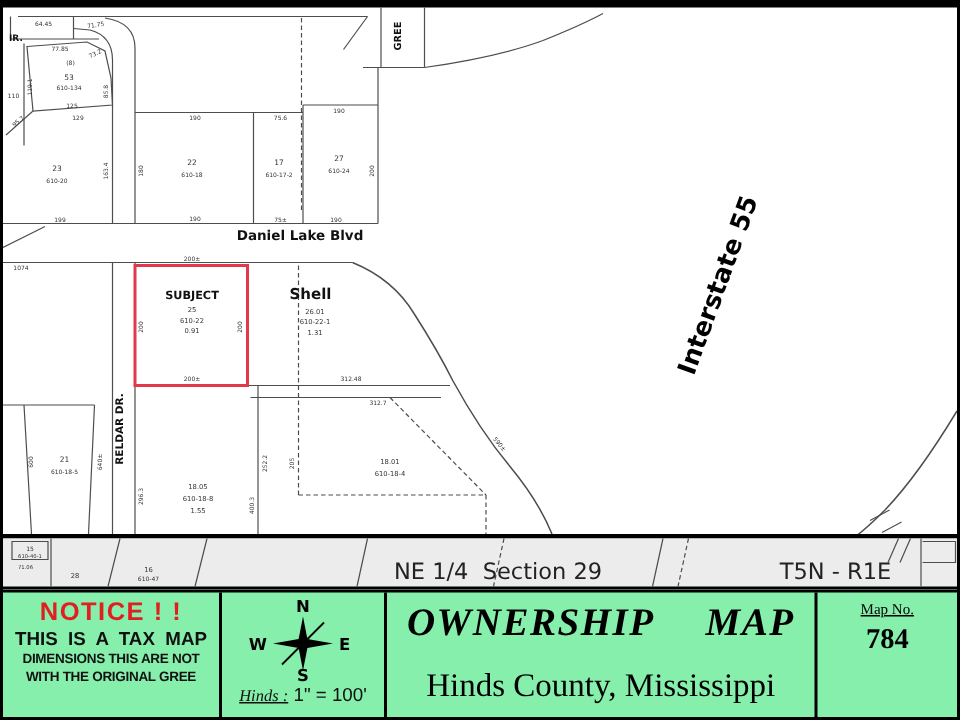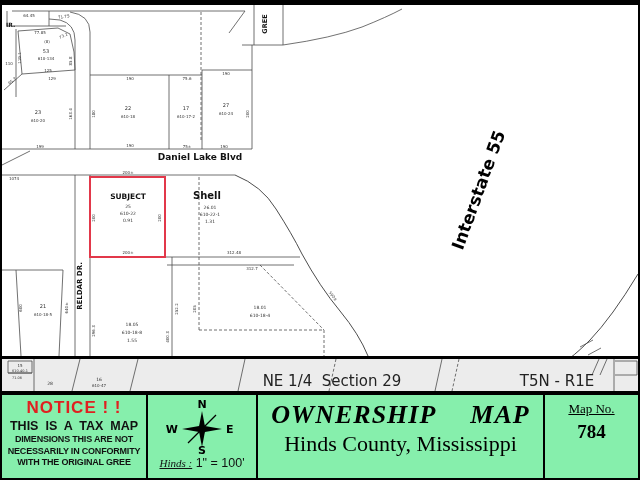--- a/index.html
+++ b/index.html
@@ -15,23 +15,23 @@
   .n-line1{color:#111;font-weight:bold;font-size:12.5px;white-space:pre;margin-top:1px;}
   .n-small{color:#111;font-weight:bold;font-size:9px;line-height:10.5px;white-space:pre;margin-top:1px;letter-spacing:-0.2px;}
   .compass-box{width:110px;border-right:2px solid #000;text-align:center;padding-top:2px;}
   .compass-box svg{display:block;margin:0 auto;}
   .scale-row{font-size:12px;color:#111;margin-top:1px;white-space:pre;}
   .scale-word{font-family:"Liberation Serif",serif;font-style:italic;text-decoration:underline;font-size:11px;}
   .scale-val{font-size:12.5px;}
   .title-box{width:287px;border-right:2px solid #000;text-align:center;padding-top:6px;}
   .t1{font-family:"Liberation Serif",serif;font-weight:bold;font-size:26px;letter-spacing:1px;
       word-spacing:10px;color:#000;white-space:pre;line-height:28px;font-style:italic;}
-  .t2{font-family:"Liberation Serif",serif;font-size:22px;color:#000;margin-top:2px;}
+  .t2{font-family:"Liberation Serif",serif;font-size:22px;color:#000;margin-top:15px;}
   .mapno-box{flex:1;text-align:center;padding-top:6px;}
-  .m1{font-family:"Liberation Serif",serif;font-size:13px;text-decoration:underline;color:#000;}
+  .m1{font-family:"Liberation Serif",serif;font-size:10px;text-decoration:underline;color:#000;}
   .m2{font-family:"Liberation Serif",serif;font-size:19px;font-weight:bold;color:#000;margin-top:4px;}
 </style>
 </head>
 <body>
 
 <div class="stage">
 
   <svg id="map-svg" width="636" height="391" viewBox="0 0 636 391">
 
     <rect x="0" y="0" width="636" height="3" fill="#000"></rect>
@@ -174,21 +174,20 @@
       <text x="330" y="384" font-size="15" text-anchor="middle" fill="#222">NE 1/4  Section 29</text>
       <text x="555" y="384" font-size="15" text-anchor="middle" fill="#222">T5N - R1E</text>
     </svg>
 
   <div class="panel">
 
     <div class="pbox notice-box">
       <div class="n-title">NOTICE ! !</div>
       <div class="n-line1">THIS  IS  A  TAX  MAP</div>
       <div class="n-small">DIMENSIONS THIS ARE NOT</div>
-      <div class="n-small">NECESSARILY IN CONFORMITY</div>
       <div class="n-small">WITH THE ORIGINAL GREE</div>
     </div>
 
     <div class="pbox compass-box">
       <svg width="90" height="58" viewBox="0 0 90 58">
         <text x="45" y="11" text-anchor="middle" font-size="11" font-weight="bold" fill="#000" font-family="DejaVu Sans, sans-serif">N</text>
         <text x="45" y="57" text-anchor="middle" font-size="11" font-weight="bold" fill="#000" font-family="DejaVu Sans, sans-serif">S</text>
         <text x="21" y="36" text-anchor="end" font-size="11" font-weight="bold" fill="#000" font-family="DejaVu Sans, sans-serif">W</text>
         <text x="69" y="36" text-anchor="start" font-size="11" font-weight="bold" fill="#000" font-family="DejaVu Sans, sans-serif">E</text>
         <g>

